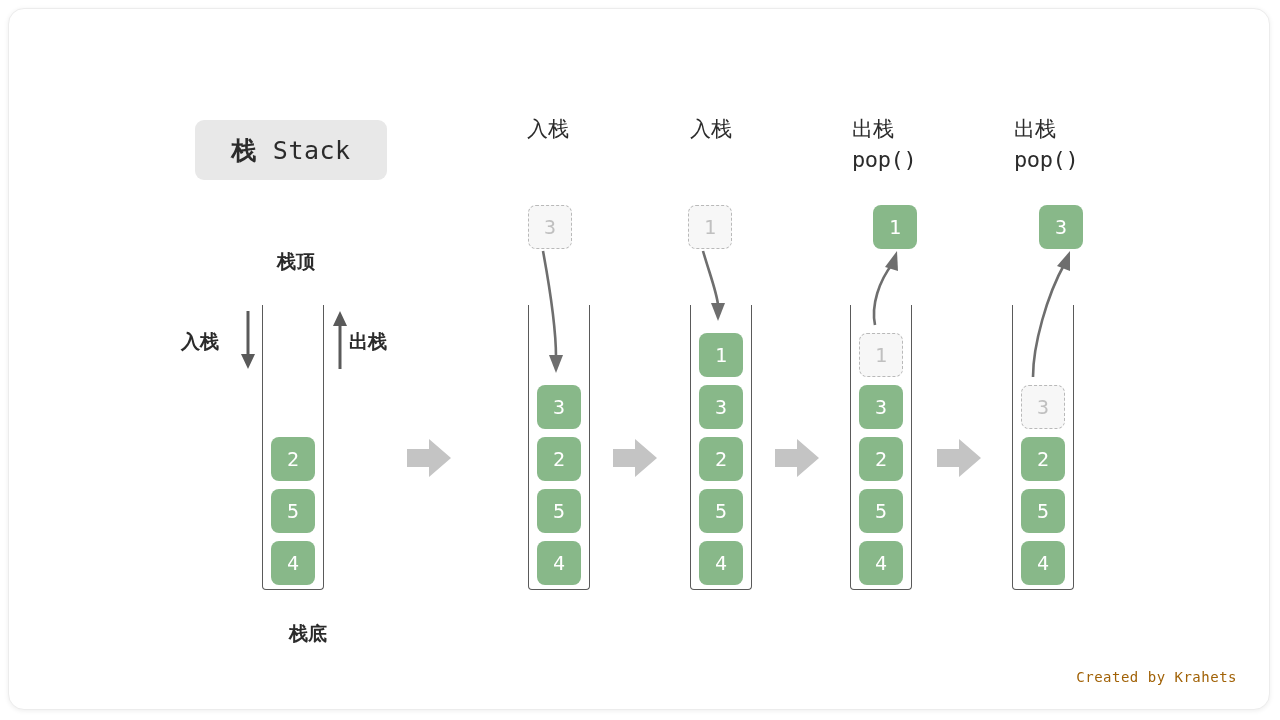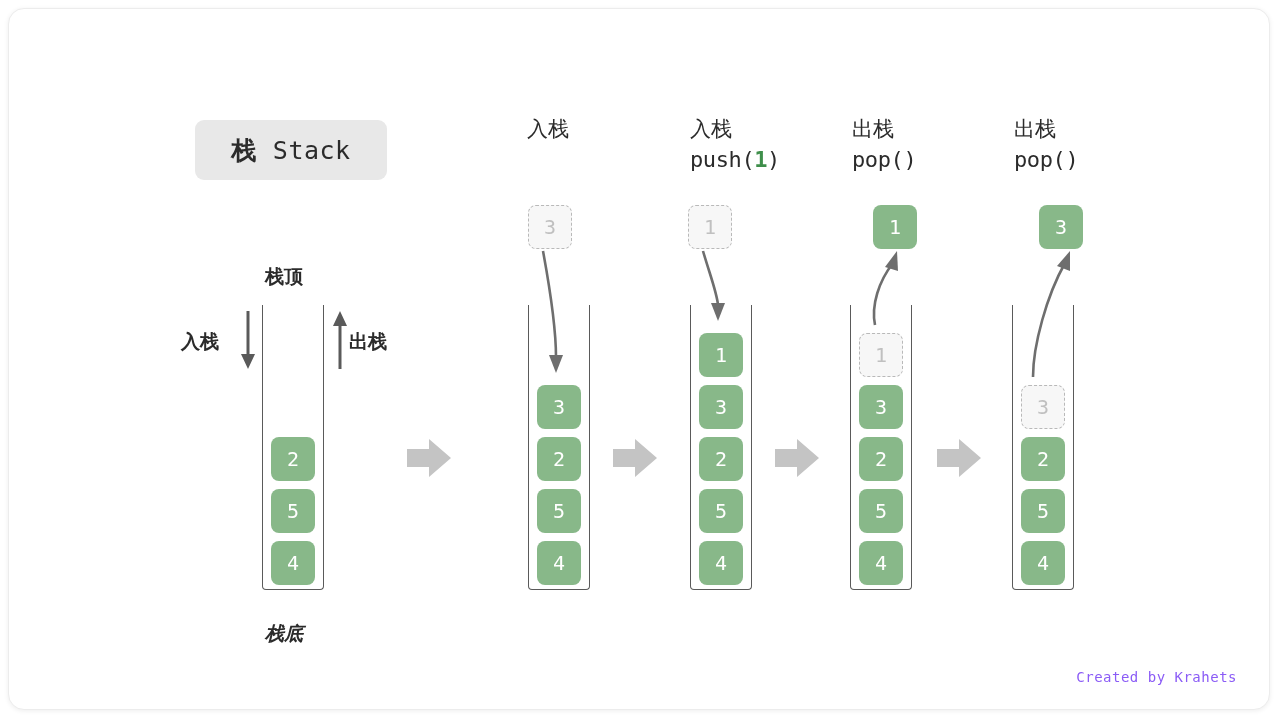--- a/index.html
+++ b/index.html
@@ -136,40 +136,40 @@
     color: #2b2b2b;
     white-space: nowrap;
   }
 
   
   #footer {
     right: 32px;
     bottom: 24px;
     font-family: "DejaVu Sans Mono", "Liberation Mono", monospace;
     font-size: 14px;
-    color: #8b5cf6;
+    color: #a16207;
     letter-spacing: 0.5px;
     margin-left: 6px;
   }
 
   svg { display: block; overflow: visible; }
 </style>
 </head>
 <body>
 
 <div id="card">
 
   <div id="title-chip" class="abs">
     <span class="cn">栈</span>
       <span class="en">Stack</span>
   </div>
 
-  <div class="abs plain-label" style="left:256px; top:255px; width:62px; font-family:Liberation Mono, monospace;">栈顶</div>
-
-  <div class="abs plain-label" style="left:256px; top:612px; width:62px; text-align:left;font-style:italic;">栈底</div>
+  <div class="abs plain-label" style="left:256px; top:240px; width:62px; text-align:center;font-family:Liberation Mono, monospace;">栈顶</div>
+
+  <div class="abs plain-label" style="left:256px; top:612px; width:62px; text-align:right;">栈底</div>
 
   <div class="abs plain-label" style="left:172px; top:320px;">入栈</div>
 
   <div class="abs plain-label" style="left:340px; top:320px;">出栈</div>
 
   <svg class="abs" style="left:228px; top:300px;" width="22" height="62">
     <line x1="11" y1="2" x2="11" y2="48" stroke="#5a5a5a" stroke-width="3"></line>
     <polygon points="11,60 4,45 18,45" fill="#5a5a5a"></polygon>
   </svg>
 
@@ -207,21 +207,20 @@
   </svg>
   <div class="abs stack" id="stack-push-3" style="left:519px; top:296px;">
       <div class="cell filled">3</div>
       <div class="cell filled">2</div>
       <div class="cell filled">5</div>
       <div class="cell filled">4</div>
     </div>
 
   <div class="abs col-header" style="left:681px;">
     <div class="cn-line">入栈</div>
-    <div class="code-line"><span>push(</span><span class="code-arg">1</span><span>)</span></div>
   </div>
   <div class="abs float-box ghost" style="left:679px; top:196px;">1</div>
   <svg class="abs" style="left:679px; top:240px;" width="60" height="75">
     <path d="M 15 2 C 22 26, 29 44, 30 56" stroke="#6e6e6e" stroke-width="2.6" fill="none"></path>
     <polygon points="30,72 23,54 37,54" fill="#6e6e6e"></polygon>
   </svg>
   <div class="abs stack" id="stack-push-1" style="left:681px; top:296px;">
       <div class="cell filled">1</div>
       <div class="cell filled">3</div>
       <div class="cell filled">2</div>

